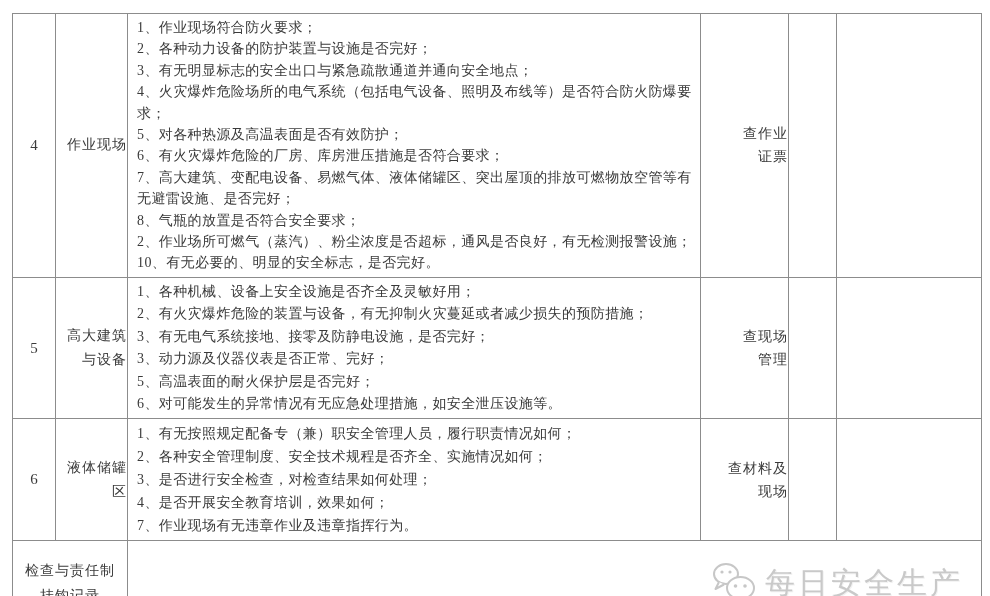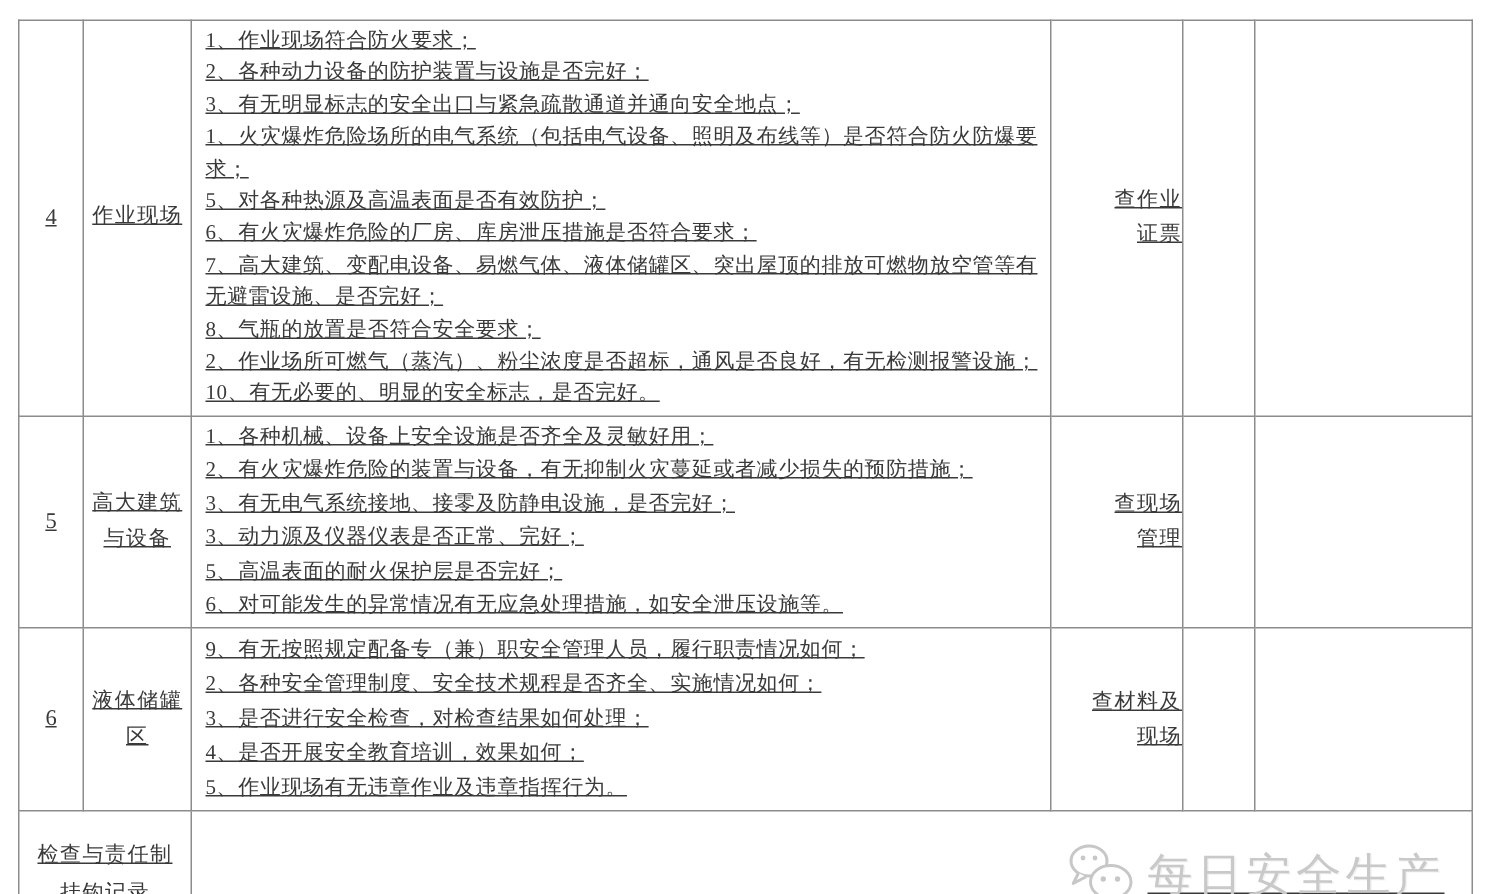--- a/index.html
+++ b/index.html
@@ -17,28 +17,27 @@
     width: 969px; height: 574px;
     border-collapse: collapse;
     table-layout: fixed;
     background: #ffffff;
   }
   .doc-table td {
     border: 1.5px solid #8c8c8c;
     vertical-align: middle;
     font-size: 14px;
     overflow: hidden;
-    text-decoration: underline;
   }
   td.num-cell {
     text-align: center;
     font-size: 15px;
   }
   td.cat-cell {
-    text-align: center;
+    text-align: right;
     letter-spacing: 1px;
     line-height: 24px;
   }
   td.items-cell {
     padding: 3px 8px 3px 9px;
     vertical-align: middle;
   }
   td.items-cell .item-line {
     line-height: 21.4px;
     letter-spacing: 0.4px;
@@ -91,21 +90,21 @@
   <tbody>
       <tr class="row-4" style="height:237px;">
     <td class="num-cell">4</td>
     <td class="cat-cell">
       <div>作业现场</div>
     </td>
     <td class="items-cell">
       <div class="item-line">1、作业现场符合防火要求；</div>
       <div class="item-line">2、各种动力设备的防护装置与设施是否完好；</div>
       <div class="item-line">3、有无明显标志的安全出口与紧急疏散通道并通向安全地点；</div>
-      <div class="item-line">1、火灾爆炸危险场所的电气系统（包括电气设备、照明及布线等）是否符合防火防爆要求；</div>
+      <div class="item-line">4、火灾爆炸危险场所的电气系统（包括电气设备、照明及布线等）是否符合防火防爆要求；</div>
       <div class="item-line">5、对各种热源及高温表面是否有效防护；</div>
       <div class="item-line">6、有火灾爆炸危险的厂房、库房泄压措施是否符合要求；</div>
       <div class="item-line">7、高大建筑、变配电设备、易燃气体、液体储罐区、突出屋顶的排放可燃物放空管等有无避雷设施、是否完好；</div>
       <div class="item-line">8、气瓶的放置是否符合安全要求；</div>
       <div class="item-line">2、作业场所可燃气（蒸汽）、粉尘浓度是否超标，通风是否良好，有无检测报警设施；</div>
       <div class="item-line">10、有无必要的、明显的安全标志，是否完好。</div>
     </td>
     <td class="method-cell">
       <div>查作业</div>
       <div>证票</div>
@@ -135,25 +134,25 @@
     <td class="blank-cell"></td>
     <td class="blank-cell"></td>
   </tr>
 
   <tr class="row-6" style="height:116px;">
     <td class="num-cell">6</td>
     <td class="cat-cell">
       <div>液体储罐区</div>
     </td>
     <td class="items-cell">
-      <div class="item-line">9、有无按照规定配备专（兼）职安全管理人员，履行职责情况如何；</div>
+      <div class="item-line">1、有无按照规定配备专（兼）职安全管理人员，履行职责情况如何；</div>
       <div class="item-line">2、各种安全管理制度、安全技术规程是否齐全、实施情况如何；</div>
       <div class="item-line">3、是否进行安全检查，对检查结果如何处理；</div>
       <div class="item-line">4、是否开展安全教育培训，效果如何；</div>
-      <div class="item-line">5、作业现场有无违章作业及违章指挥行为。</div>
+      <div class="item-line">7、作业现场有无违章作业及违章指挥行为。</div>
     </td>
     <td class="method-cell">
       <div>查材料及</div>
       <div>现场</div>
     </td>
     <td class="blank-cell"></td>
     <td class="blank-cell"></td>
   </tr>
 
   <tr class="row-footer" style="height:85px;">

